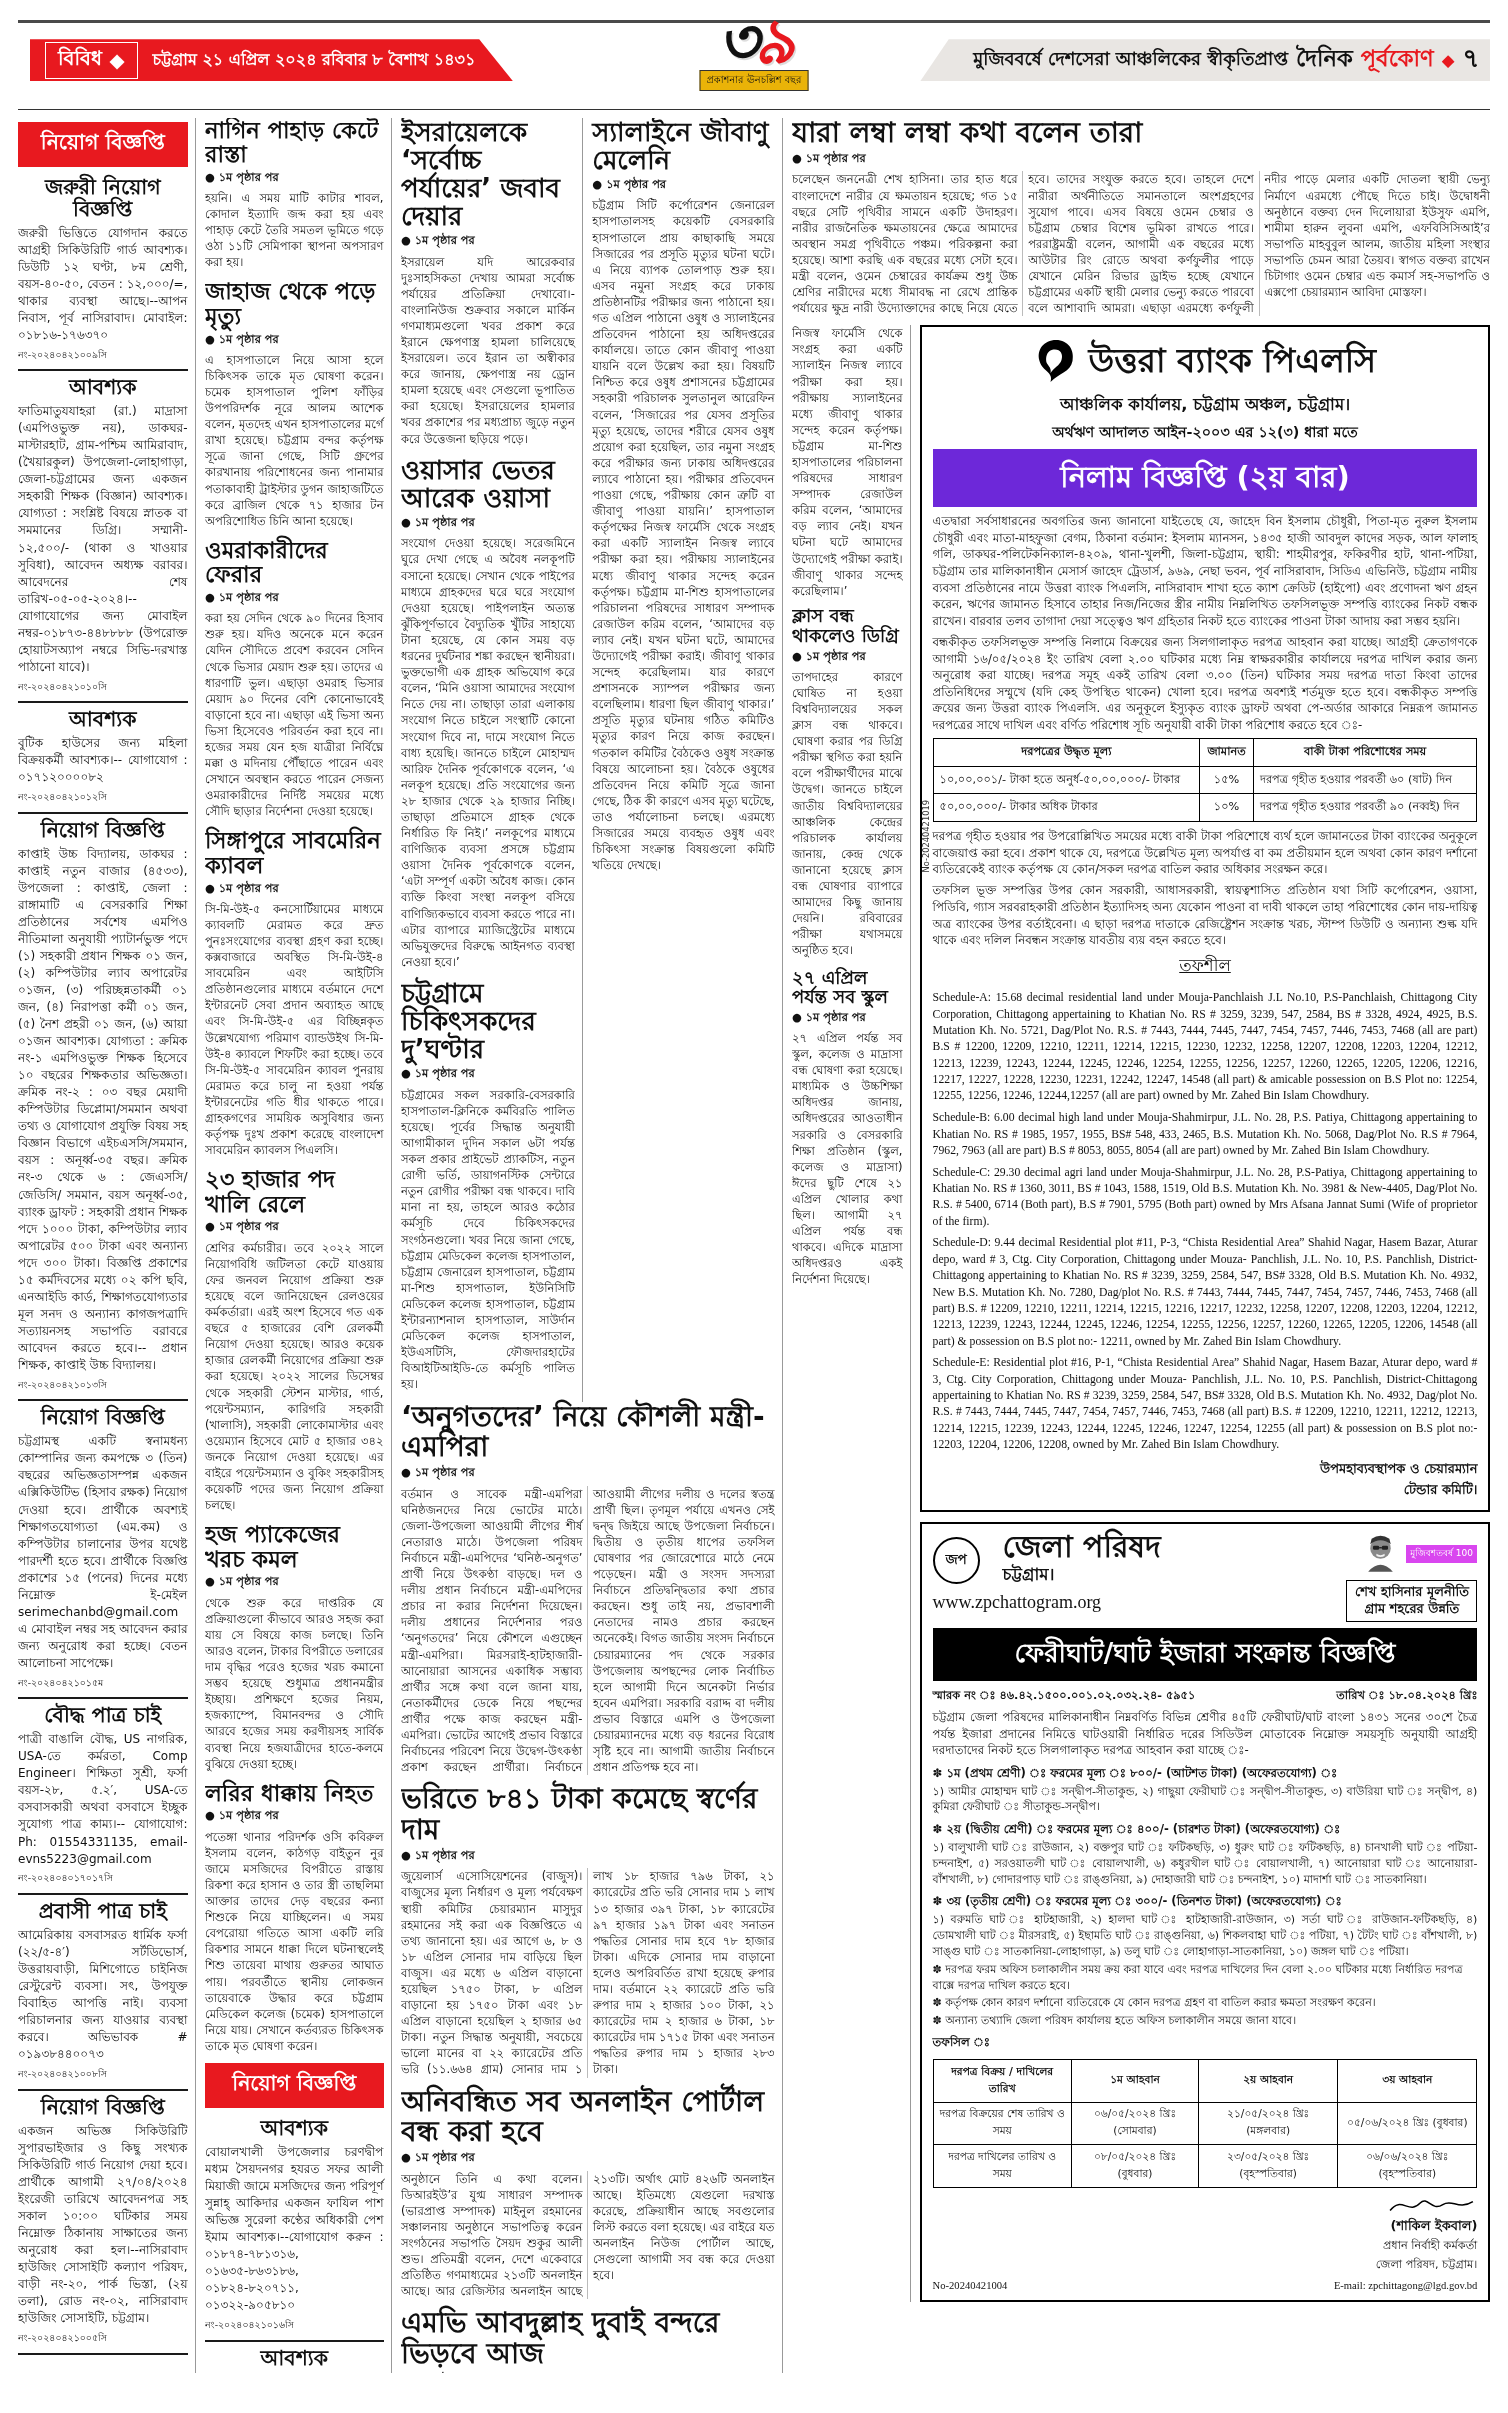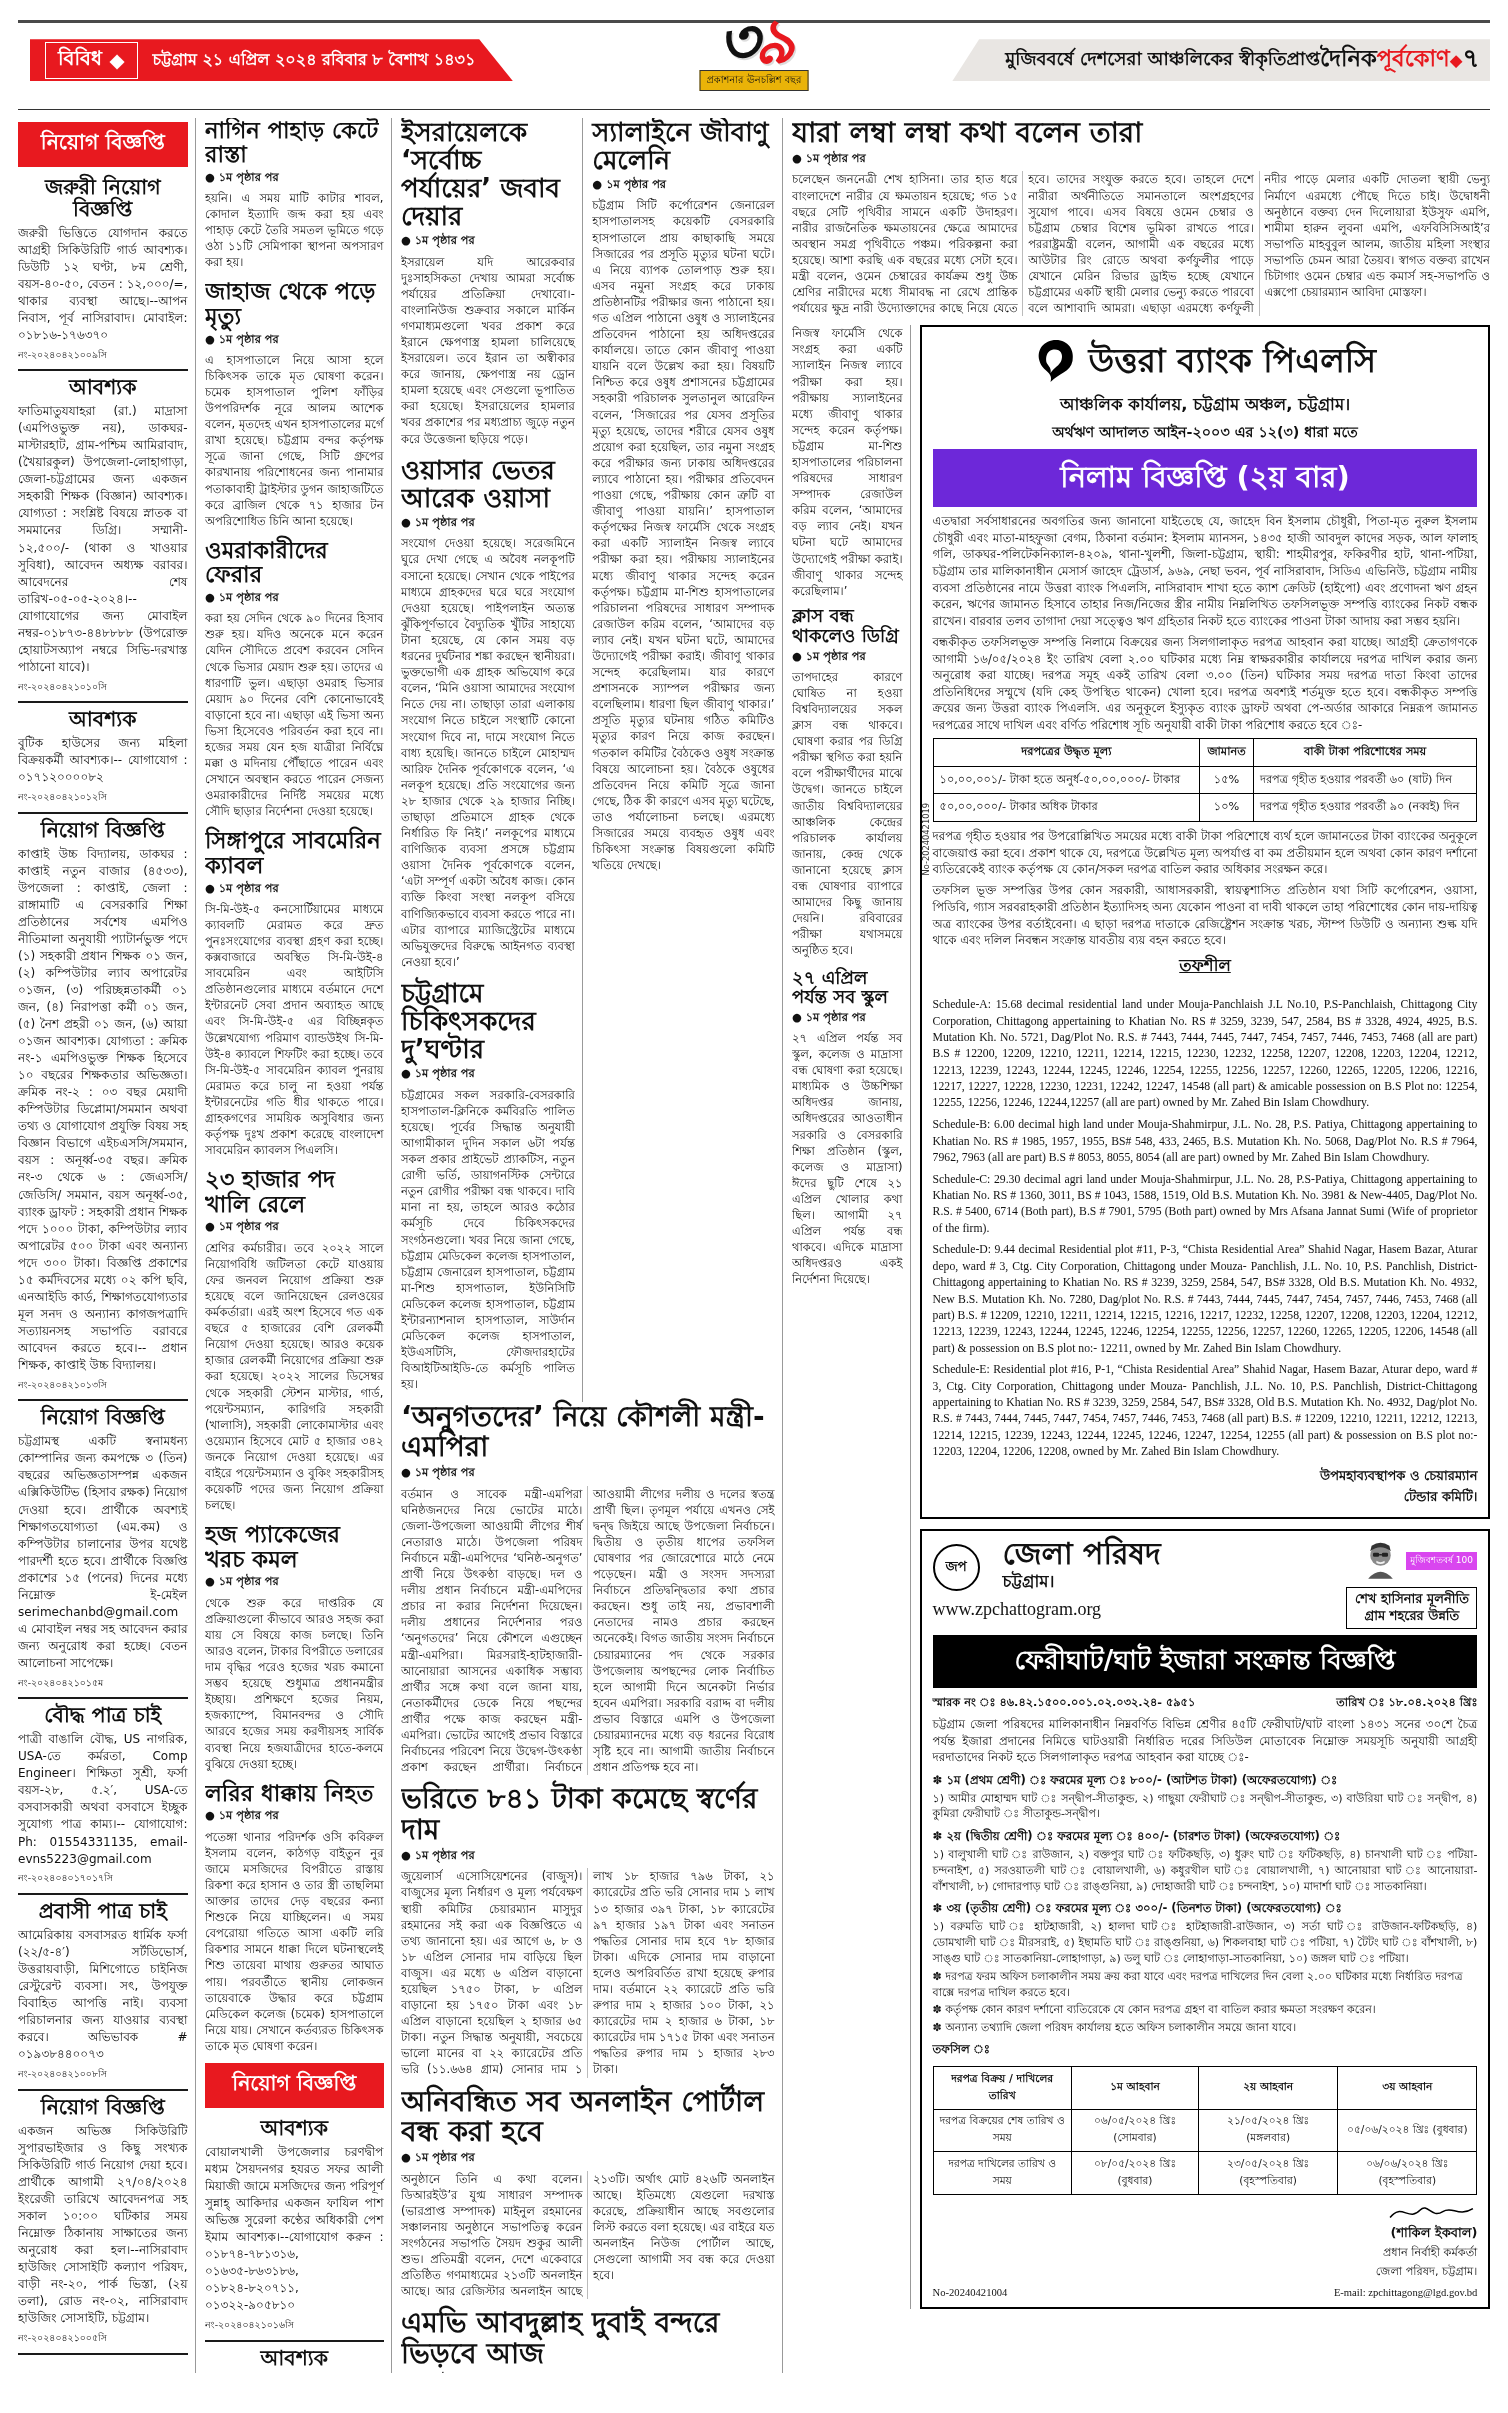--- a/index.html
+++ b/index.html
@@ -12,21 +12,21 @@
   .hdr-left { position:absolute; left:12px; top:16.6px; width:483px; height:42px; background:#e8191f;
               clip-path:polygon(0 0,93% 0,100% 100%,0 100%); display:flex; align-items:center; color:#fff; }
   .hdr-misc-box { border:1.5px solid #fff; padding:1.5px 12px; margin:0 15px; font-size:19.6px; font-weight:bold;
                   display:flex; gap:7.5px; align-items:center; }
   .hdr-date { font-size:16px; font-weight:bold; }
   .hdr-logo { position:absolute; left:50%; top:-10.6px; transform:translateX(-50%); text-align:center; z-index:2; }
   .logo-mark { font-size:63px; font-weight:bold; font-style:italic; line-height:0.95; letter-spacing:-4.5px;
                text-shadow:1.5px 1.5px 0 #00000022; }
   .logo-mark .m1{ color:#111; } .logo-mark .m2{ color:#e8191f; }
   .logo-caption { border:0.8px solid #333; background:#eab308; font-size:9.8px; padding:0.8px 6px; display:inline-block; margin-top:-3px; }
-  .hdr-right { position:absolute; right:0; top:16.6px; height:42px; display:flex; align-items:center; gap:0;
+  .hdr-right { position:absolute; right:0; top:16.6px; height:42px; display:flex; align-items:center; gap:8px;
                background:#e9e6e3; padding:0 10.6px 0 53px; clip-path:polygon(5% 0,100% 0,100% 100%,0 100%); }
   .hdr-tag { font-size:18px; font-weight:bold; }
   .hdr-brand1 { font-size:22.6px; font-weight:bold; color:#111; }
   .hdr-brand2 { font-size:22.6px; font-weight:bold; color:#e8191f; }
   .hdr-dia { color:#e8191f; font-size:16.6px; }
   .hdr-page { font-size:26px; font-weight:bold; }
   .hdr-rule { height:1.5px; background:#333; margin:3px 18px 7.5px; }
 
   
   .content { display:flex; gap:9px; padding:0 18px; height:2255px; overflow:hidden; }
@@ -62,21 +62,21 @@
   .bank-head { display:flex; align-items:center; justify-content:center; gap:10.6px; }
   .bank-name { font-size:33px; font-weight:bold; }
   .bank-sub { text-align:center; font-size:16.6px; font-weight:bold; margin-top:1.5px; }
   .bank-law { text-align:center; font-size:14.3px; font-weight:bold; margin:1.5px 0 4.5px; }
   .black-band { background:#6d28d9; color:#fff; text-align:center; font-size:29px; font-weight:bold; padding:4.5px 0; margin-bottom:6px; }
   .ad-para { font-size:11.7px; line-height:1.42; text-align:justify; margin-bottom:4.5px; }
   .ad-table { width:100%; border-collapse:collapse; margin:4.5px 0 6px; }
   .ad-table th,.ad-table td { border:1.5px solid #000; font-size:11.3px; padding:3.8px 6px; }
   .ad-table th { text-align:center; }
   .pct { text-align:center; }
-  .tafsil { text-align:center; font-weight:bold; font-size:16.6px; text-decoration:underline; margin:3px 0 17px; }
+  .tafsil { text-align:center; font-weight:normal; font-size:16.6px; text-decoration:underline; margin:3px 0 10px; }
   .sched { font-family:"Liberation Serif","DejaVu Serif",serif; font-size:11.7px; line-height:1.4; text-align:justify; margin-bottom:5.3px; }
   .bank-sign { text-align:right; font-weight:bold; font-size:13px; margin-top:3px; }
   .vert-no { position:absolute; left:-0.8px; top:40%; writing-mode:vertical-rl; transform:rotate(180deg); font-size:8.3px; color:#333; }
 
   
   .zp-head { display:flex; justify-content:space-between; align-items:flex-start; }
   .zp-org { display:flex; gap:23px; align-items:center; }
   .zp-logo { width:47px; height:47px; border:2.3px double #000; border-radius:50%; display:flex; align-items:center; justify-content:center; font-weight:bold; font-size:13.6px; }
   .zp-name { font-size:30px; font-weight:bold; line-height:1; }
   .zp-place { font-size:16.6px; font-weight:bold; }

